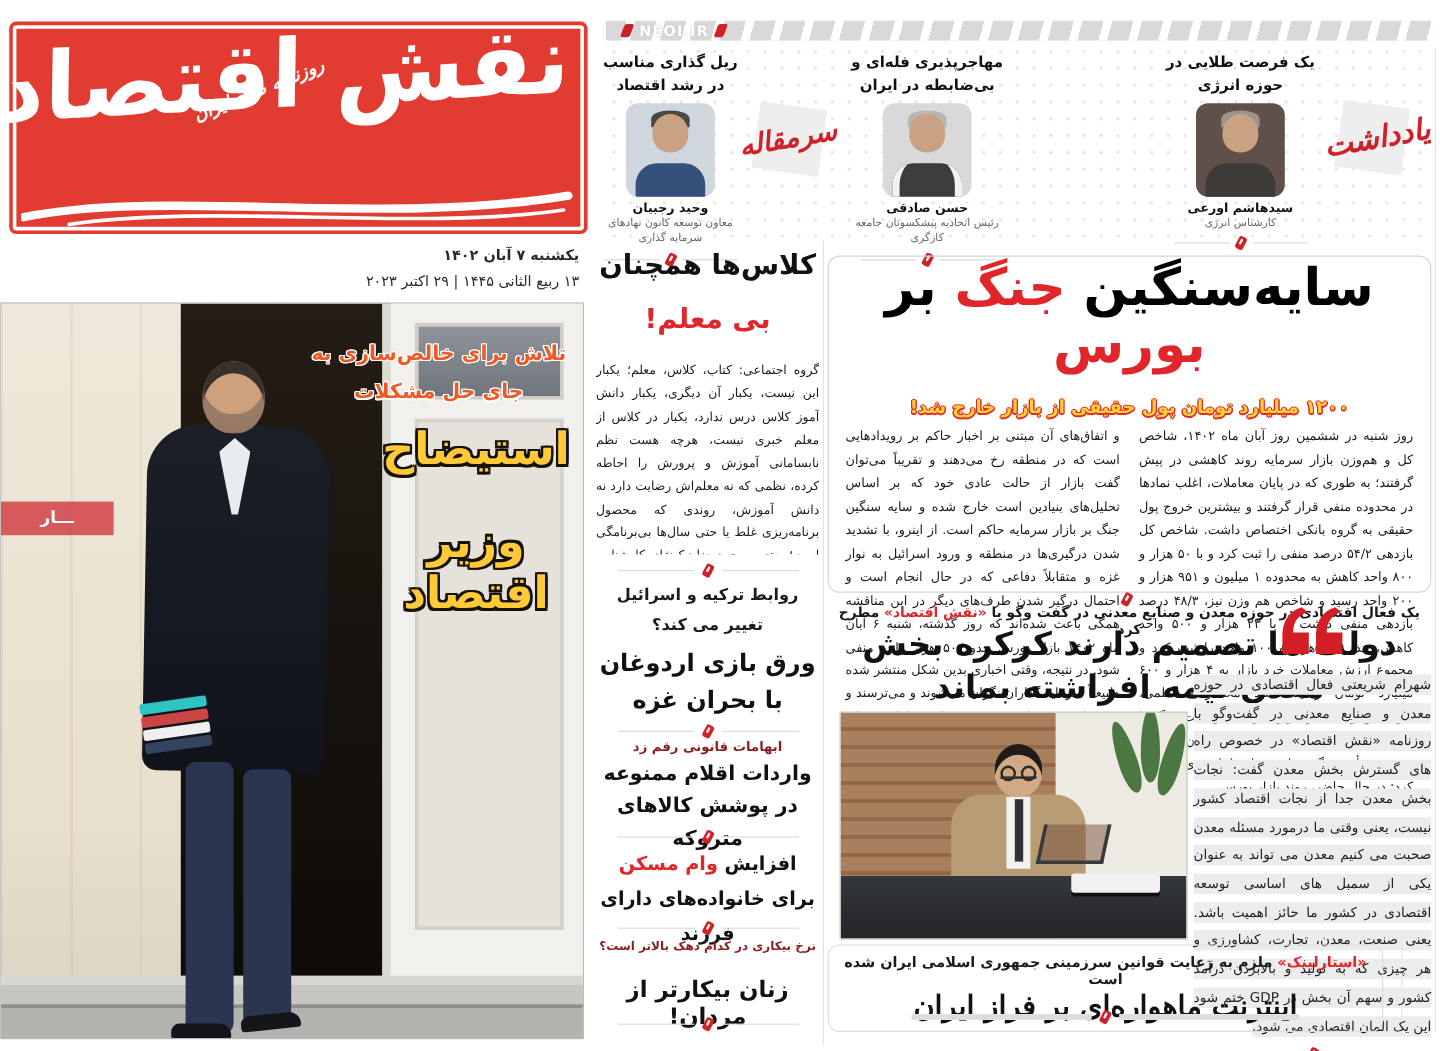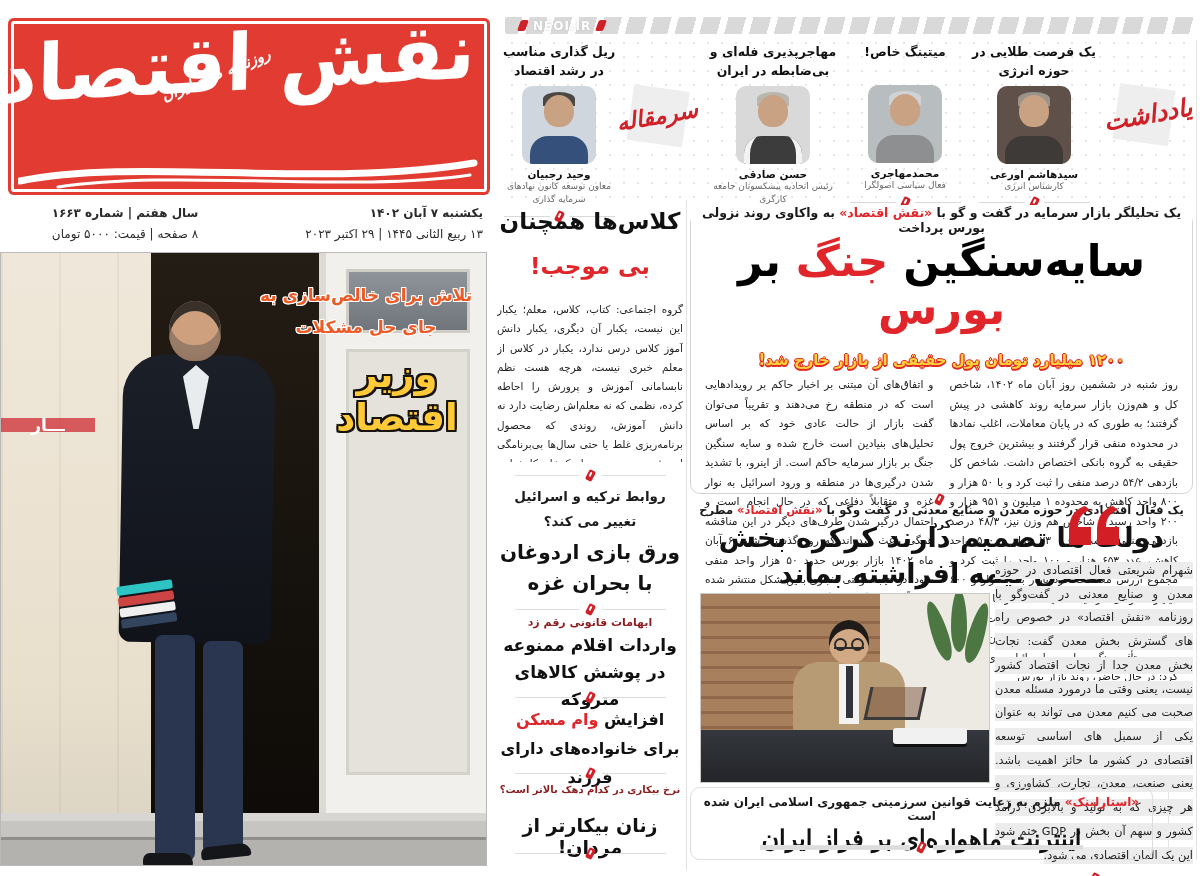--- a/index.html
+++ b/index.html
@@ -62,22 +62,22 @@
   .ph-steps::before{content:"";position:absolute;left:0;top:24px;width:100%;height:3px;background:#8f8e8a;}
   .man-head{position:absolute;left:168px;top:48px;width:52px;height:60px;background:radial-gradient(circle at 50% 40%,#cfa07e 60%,#b98a67);border-radius:50% 50% 46% 46%;
     box-shadow:inset 0 -16px 0 rgba(110,95,85,.55), inset 0 10px 0 rgba(40,35,32,.9);}
   .man-coat{position:absolute;left:120px;top:102px;width:152px;height:288px;background:linear-gradient(180deg,#1b1f28,#10131a);border-radius:42px 42px 12px 12px;transform:rotate(1deg);}
   .man-shirt{position:absolute;left:182px;top:112px;width:26px;height:64px;background:#e9ecef;clip-path:polygon(50% 0,100% 18%,60% 100%,40% 100%,0 18%);}
   .man-folders{position:absolute;left:118px;top:330px;width:56px;height:44px;transform:rotate(-8deg);}
   .man-folders i{display:block;height:9px;border-radius:2px;margin-bottom:2px;}
   .man-legs{position:absolute;left:150px;top:382px;width:96px;height:226px;}
   .man-legs i{position:absolute;top:0;width:40px;height:226px;background:#2a3550;border-radius:8px;}
   .man-shoe{position:absolute;width:50px;height:13px;background:#15161a;border-radius:7px 10px 3px 3px;}
-  .watermark{position:absolute;left:0;top:165px;width:94px;height:14px;background:rgba(205,35,45,.72);
-    color:#fff;font-size:17px;font-weight:bold;display:flex;align-items:center;justify-content:center;letter-spacing:2px;}
+  .watermark{position:absolute;left:0;top:165px;width:94px;height:28px;background:rgba(205,35,45,.72);
+    color:#fff;font-size:14px;font-weight:bold;display:flex;align-items:center;justify-content:center;letter-spacing:2px;}
   .ov-kicker{position:absolute;right:10px;top:26px;text-align:center;font-size:17px;font-weight:900;color:#ee5a25;line-height:1.9;
     text-shadow:-1px 0 #fff,1px 0 #fff,0 -1px #fff,0 1px #fff,-1px -1px #fff,1px 1px #fff,1px -1px #fff,-1px 1px #fff;}
   .ov-headline{position:absolute;right:4px;top:100px;width:170px;text-align:center;display:flex;flex-direction:column;gap:34px;}
   .ov-headline span{font-size:37px;font-weight:900;color:#ffc937;
     text-shadow:-2px 0 #16120c,2px 0 #16120c,0 -2px #16120c,0 2px #16120c,-2px -2px #16120c,2px 2px #16120c,2px -2px #16120c,-2px 2px #16120c;}
 
   
   .vline{background:#e3e3e3;width:1px;}
   .divider{display:flex;align-items:center;justify-content:center;gap:8px;}
   .divider .ln{height:1px;background:#ddd;width:64px;}
@@ -144,24 +144,20 @@
     <svg class="logo-swoosh" width="460" height="34" viewBox="0 0 460 34">
       <path d="M2 26 C 120 2, 300 34, 456 8" stroke="#ffffff" stroke-width="7" fill="none" stroke-linecap="round"></path>
       <path d="M40 32 C 160 14, 330 38, 452 20" stroke="#ffffff" stroke-width="3" fill="none" stroke-linecap="round"></path>
     </svg>
   </div>
 
   <div class="abs dateline dl-right">
     <div><b>یکشنبه ۷ آبان ۱۴۰۲</b></div>
     <div>۱۳ ربیع الثانی ۱۴۴۵ | ۲۹ اکتبر ۲۰۲۳</div>
   </div>
-  <div class="abs dateline dl-left">
-    <div><b>سال هفتم | شماره ۱۶۶۳</b></div>
-    <div>۸ صفحه | قیمت: ۵۰۰۰ تومان</div>
-  </div>
 
   <div class="abs dots"></div>
 
   <div class="abs script-label" style="left:1098px;top:100px;width:100px;font-size:25px;">یادداشت</div>
 
   <div class="abs script-label" style="left:612px;top:102px;width:90px;font-size:23px;">سرمقاله</div>
 
   <div class="abs colm" style="left:968px;top:42px;">
     <div class="hd">یک فرصت طلایی در حوزه انرژی</div>
     <div class="port" style="background:#5f5149;">
@@ -171,35 +167,20 @@
     </div>
     <div class="nm">سیدهاشم اورعی</div>
     <div class="rl">کارشناس انرژی</div>
     <div class="mini-div">
         <span class="ln"></span>
         <span class="nib"></span>
         <span class="ln"></span>
       </div>
   </div>
 
-  <div class="abs colm" style="left:845px;top:42px;width:120px;">
-    <div class="hd">میتینگ خاص!</div>
-    <div class="port" style="background:#b8bdbf;">
-      <i class="p-hair" style="background:#cfd3d5;"></i>
-      <i class="p-head" style="background:#c9a183;"></i>
-      <i class="p-body" style="background:#8d8f91;"></i>
-    </div>
-    <div class="nm">محمدمهاجری</div>
-    <div class="rl">فعال سیاسی اصولگرا</div>
-    <div class="mini-div">
-        <span class="ln"></span>
-        <span class="nib"></span>
-        <span class="ln"></span>
-      </div>
-  </div>
 
   <div class="abs colm" style="left:703px;top:42px;width:140px;">
     <div class="hd">مهاجرپذیری فله‌ای و بی‌ضابطه در ایران</div>
     <div class="port" style="background:#d9d9d9;">
       <i class="p-hair" style="background:#b9b5af;"></i>
       <i class="p-head" style="background:#c9a183;"></i>
       <i class="p-body" style="background:#3c3c3c;box-shadow:inset 0 0 0 0 #fff, inset 14px 0 0 -8px #f2f2f2, inset -14px 0 0 -8px #f2f2f2;"></i>
     </div>
     <div class="nm">حسن صادقی</div>
     <div class="rl">رئیس اتحادیه پیشکسوتان جامعه کارگری</div>
@@ -244,32 +225,30 @@
     </div>
     <div class="man-legs">
       <i style="left:4px;"></i>
         <i style="left:52px;top:6px;height:214px;"></i>
     </div>
     <div class="man-shoe" style="left:142px;top:600px;"></div>
     <div class="man-shoe" style="left:200px;top:592px;transform:rotate(-6deg);"></div>
     <div class="watermark">ـــار</div>
     <div class="ov-kicker" style="width:220px;">تلاش برای خالص‌سازی به جای حل مشکلات</div>
     <div class="ov-headline">
+      <span>استیضاح</span>
       <span>وزیر اقتصاد</span>
     </div>
   </div>
 
   <div class="abs vline" style="left:686px;top:200px;height:670px;"></div>
   <div class="abs vline" style="left:1196px;top:40px;height:820px;"></div>
   <div class="abs vline" style="left:1168px;top:790px;height:66px;"></div>
 
   <div class="abs lead-box">
-    <div class="lead-kicker">
-      <span>یک تحلیلگر بازار سرمایه در گفت و گو با </span><span class="red">«نقش اقتصاد»</span><span> به واکاوی روند نزولی بورس پرداخت</span>
-    </div>
     <div class="lead-headline">
       <span>سایه‌سنگین</span><span class="red"> جنگ </span><span>بر</span><span class="red"> بورس</span>
     </div>
     <div class="lead-sub">۱۲۰۰ میلیارد تومان پول حقیقی از بازار خارج شد!</div>
     <div class="lead-body">
       <div>روز شنبه در ششمین روز آبان ماه ۱۴۰۲، شاخص کل و هم‌وزن بازار سرمایه روند کاهشی در پیش گرفتند؛ به طوری که در پایان معاملات، اغلب نمادها در محدوده منفی قرار گرفتند و بیشترین خروج پول حقیقی به گروه بانکی اختصاص داشت. شاخص کل بازدهی ۵۴/۲ درصد منفی را ثبت کرد و با ۵۰ هزار و ۸۰۰ واحد کاهش به محدوده ۱ میلیون و ۹۵۱ هزار و ۲۰۰ واحد رسید و شاخص هم وزن نیز، ۴۸/۳ درصد بازدهی منفی داشت و با ۲۳ هزار و ۵۰۰ واحد کاهش، عدد ۶۵۳ هزار و ۱۰۰ واحد را ثبت کرد و مجموع ارزش معاملات خرد بازار به ۴ هزار و ۶۰۰ میلیارد تومان رسید. سید محمدرضا اعلمی، کارشناس و تحلیلگر بازار سرمایه در گفت و گو با «نقش اقتصاد» در مورد روند نزولی این روزهای بورس و تأثیر جنگ حماس و اسرائیل روی آن بیان کرد: در حال حاضر، روند بازار بورس</div>
       <div>و اتفاق‌های آن مبتنی بر اخبار حاکم بر رویدادهایی است که در منطقه رخ می‌دهند و تقریباً می‌توان گفت بازار از حالت عادی خود که بر اساس تحلیل‌های بنیادین است خارج شده و سایه سنگین جنگ بر بازار سرمایه حاکم است. از اینرو، با تشدید شدن درگیری‌ها در منطقه و ورود اسرائیل به نوار غزه و متقابلاً دفاعی که در حال انجام است و احتمال درگیر شدن طرف‌های دیگر در این مناقشه همگی باعث شده‌اند که روز گذشته، شنبه ۶ آبان ماه ۱۴۰۲ بازار بورس حدود ۵۰ هزار واحد منفی شود. در نتیجه، وقتی اخباری بدین شکل منتشر شده طبیعتاً سرمایه گذاران نگران می‌شوند و می‌ترسند و همین امر، نه تنها موجب ورود پول به بازار سرمایه نمی‌شود بلکه خروج پول از آن را به همراه دارد...</div>
     </div>
   </div>
   <div class="abs" style="left:936px;top:494px;">
@@ -319,21 +298,21 @@
     </div>
     <div class="star-hl">اینترنت ماهواره‌ای بر فراز ایران</div>
     <div class="star-div divider">
       <span class="ln"></span>
         <span class="nib"></span>
         <span class="ln"></span>
     </div>
   </div>
 
   <div class="abs mid hl-23" style="top:207px;">کلاس‌ها همچنان</div>
-  <div class="abs mid hl-23 red" style="top:252px;">بی موجب!</div>
+  <div class="abs mid hl-23 red" style="top:252px;">بی معلم!</div>
   <div class="abs mid body-txt" style="top:300px;height:162px;overflow:hidden;">گروه اجتماعی: کتاب، کلاس، معلم؛ یکبار این نیست، یکبار آن دیگری، یکبار دانش آموز کلاس درس ندارد، یکبار در کلاس از معلم خبری نیست، هرچه هست نظم نابسامانی آموزش و پرورش را احاطه کرده، نظمی که نه معلم‌اش رضایت دارد نه دانش آموزش، روندی که محصول برنامه‌ریزی غلط یا حتی سال‌ها بی‌برنامگی است؛ به‌تعبیر محمدرضا نیک‌نژاد، کارشناس آموزش: «کمبود معلم در آموزش و پرورش پیامد یک چرخه درازمدت است.» اما کدام برنامه می‌تواند دست مدرسه را از وجود معلم خالی کند؟...</div>
   <div class="abs mid divider" style="top:470px;">
       <span class="ln"></span>
       <span class="nib"></span>
       <span class="ln"></span>
     </div>
 
   <div class="abs mid" style="top:484px;font-size:13.5px;font-weight:600;line-height:1.85;color:#1c1c1c;">روابط ترکیه و اسرائیل تغییر می کند؟</div>
   <div class="abs mid" style="top:537px;font-size:20px;font-weight:900;line-height:1.55;color:#111;">ورق بازی اردوغان با بحران غزه</div>
   <div class="abs mid divider" style="top:604px;">

